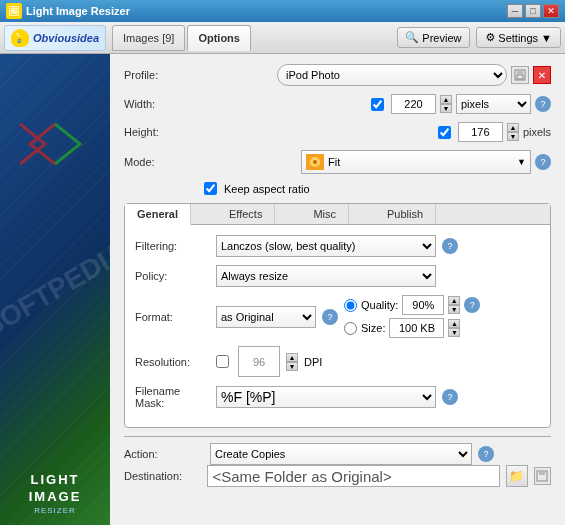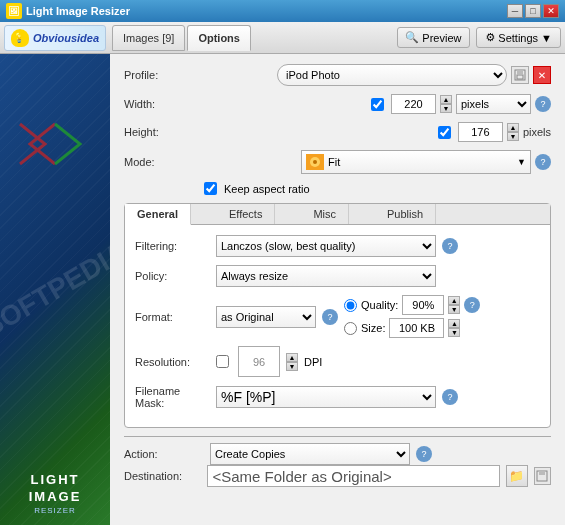--- a/index.html
+++ b/index.html
@@ -401,21 +401,21 @@
       align-items: center;
       margin-bottom: 0;
       gap: 6px;
     }
     .action-label {
       width: 80px;
       font-size: 11px;
       color: #333;
     }
     .action-select {
-      width: 200px;
+      width: 262px;
       height: 22px;
       font-size: 11px;
     }
     .dest-input {
       width: 302px;
       height: 22px;
       border: 1px solid #aaa;
       background: white;
       padding: 1px 4px;
       font-size: 15px;

